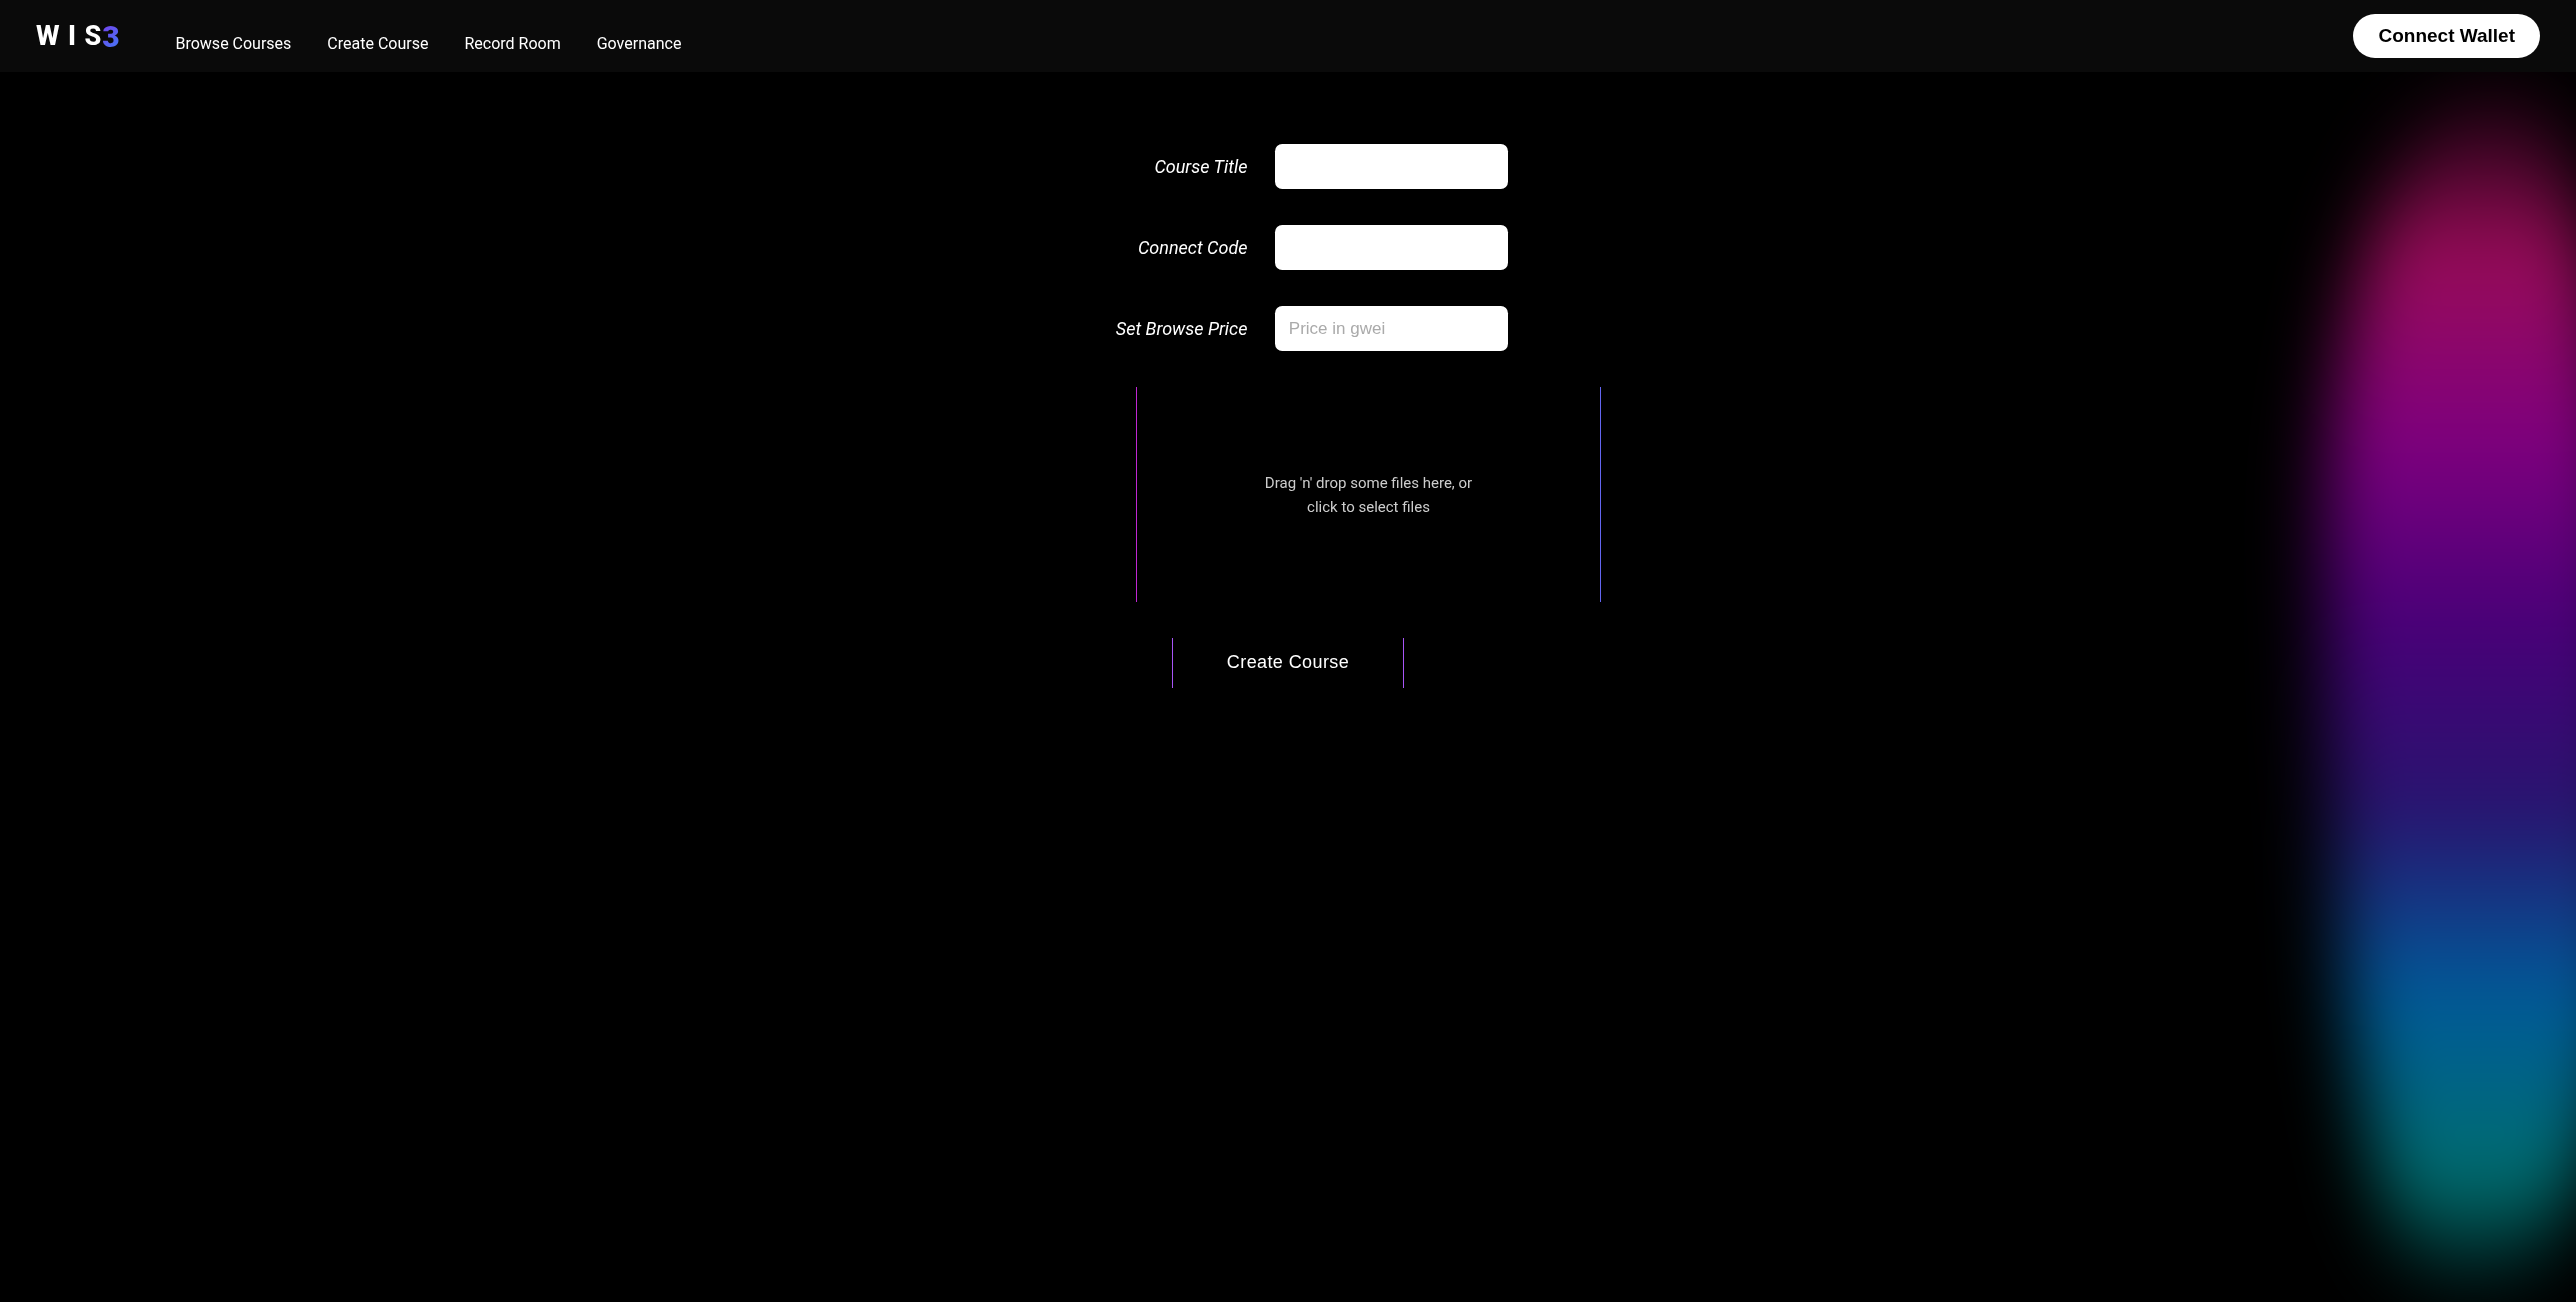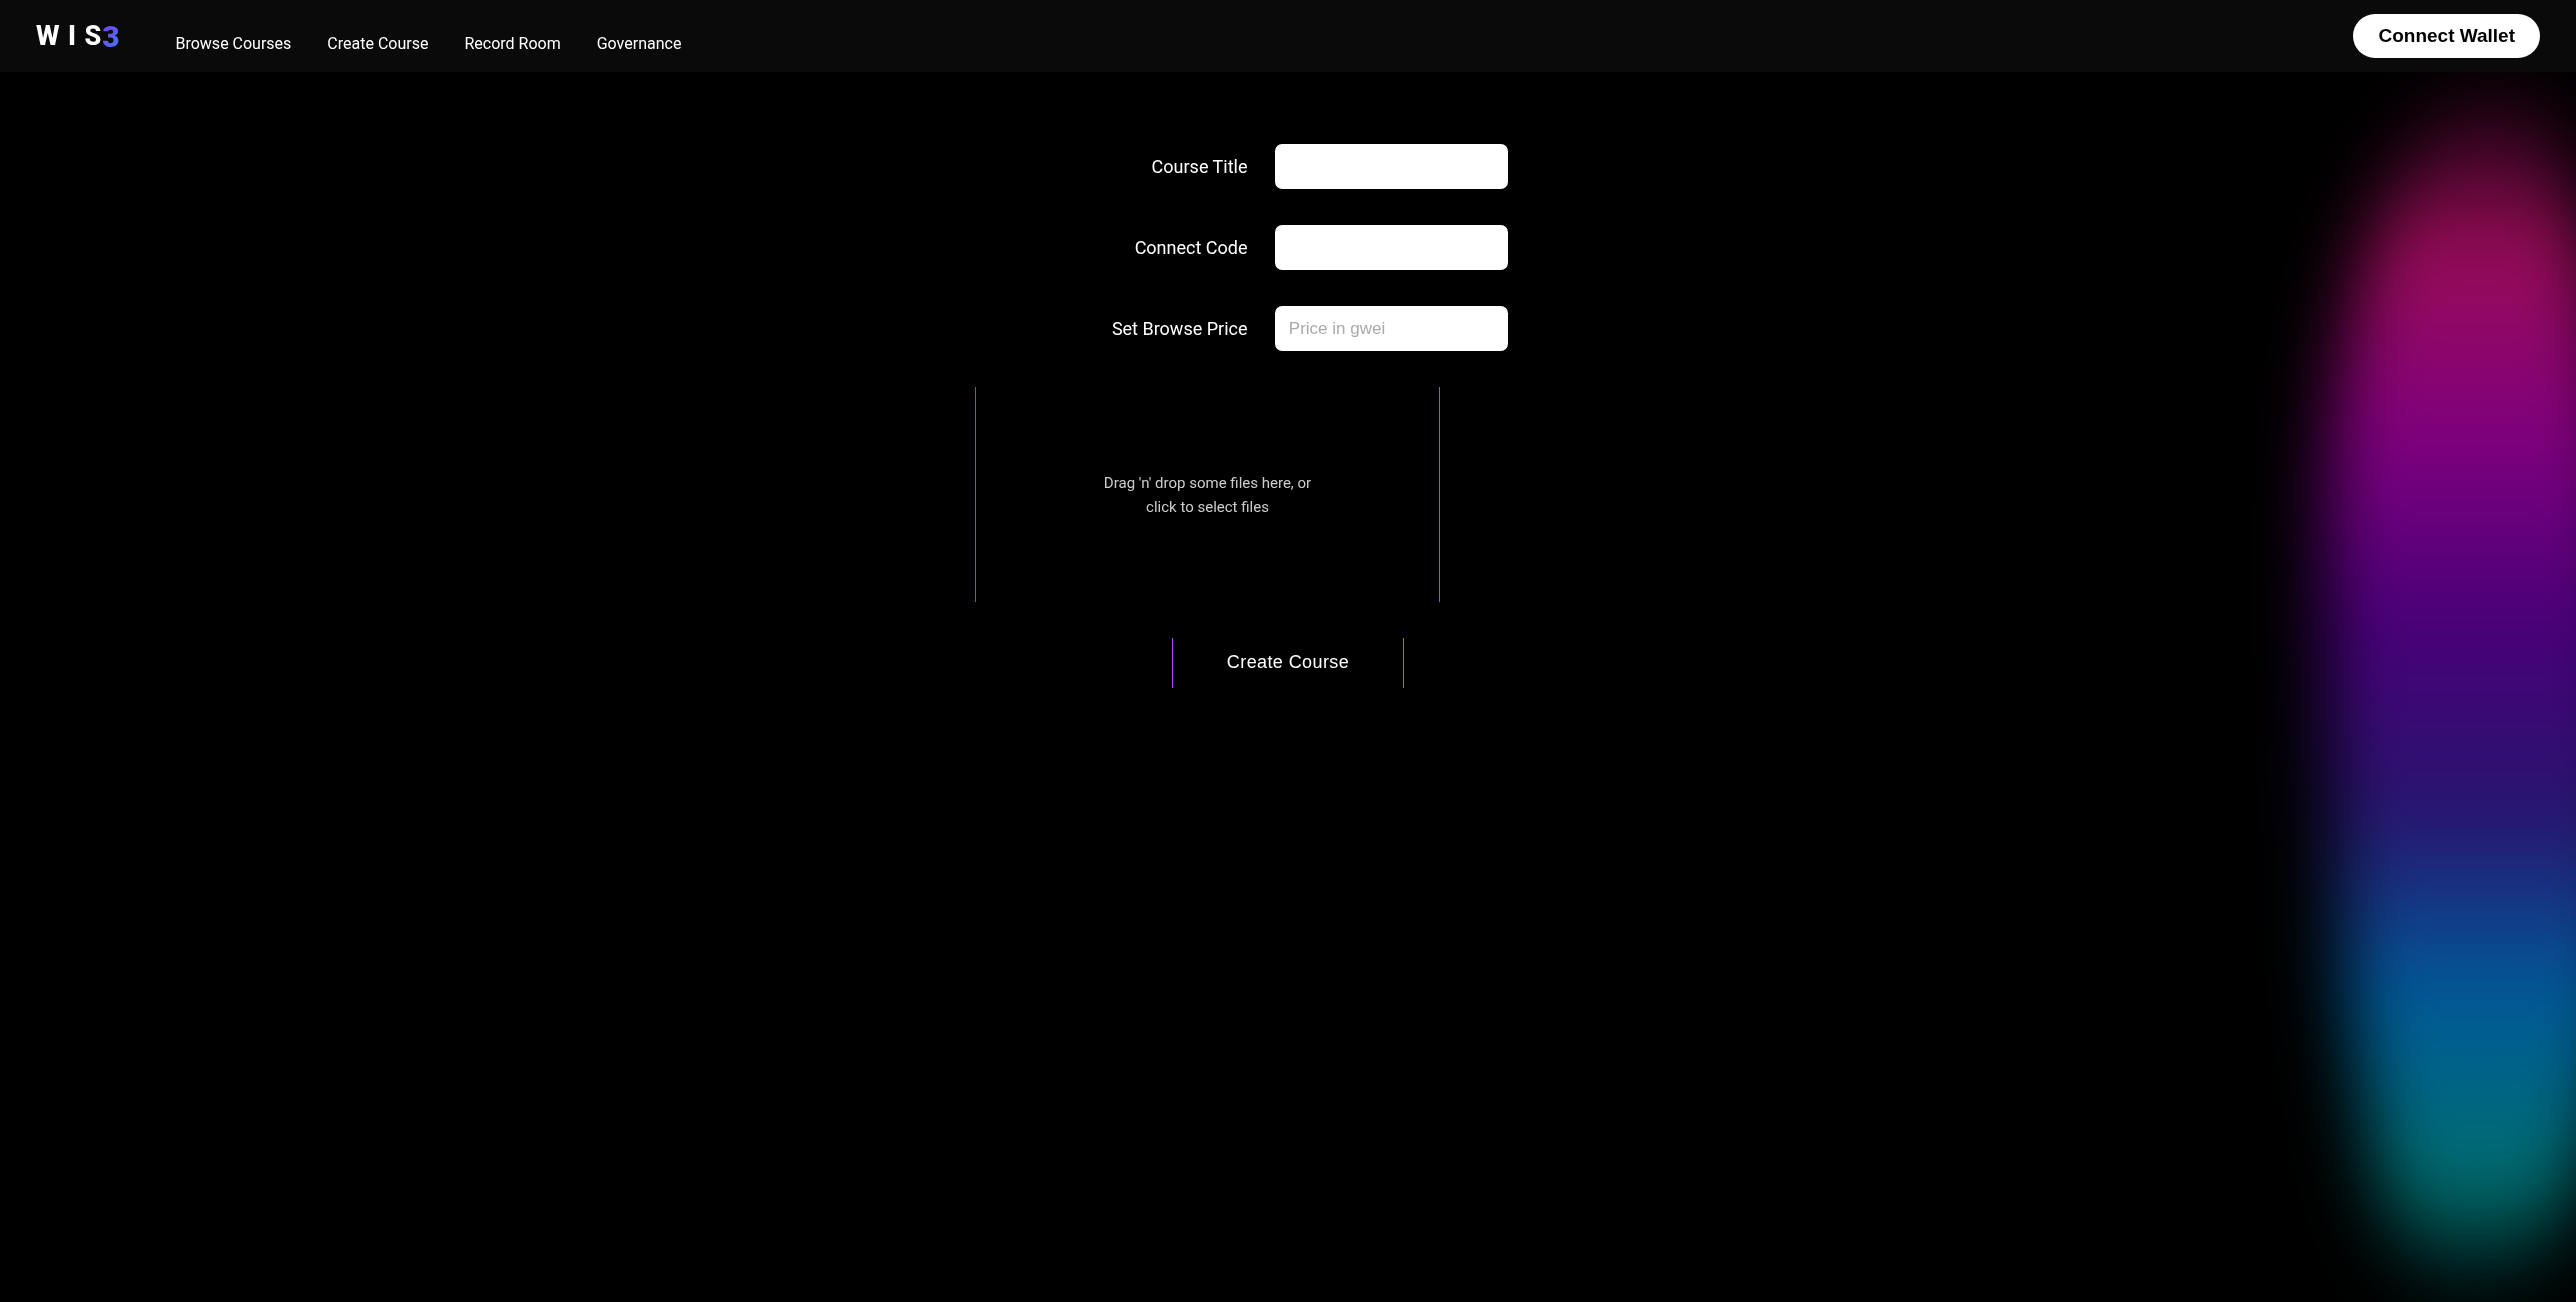--- a/index.html
+++ b/index.html
@@ -138,41 +138,42 @@
       justify-content: center;
       gap: 27px;
     }
 
     .form-label {
       color: #fff;
       font-size: 18px;
       font-weight: 400;
       text-align: right;
       min-width: 179px;
+      font-style: italic;
     }
 
     .form-input {
       background-color: #fff;
       color: #000;
       border: none;
       border-radius: 7.2px;
       padding: 12.5px 14.3px;
       font-size: 17px;
       width: 233px;
       outline: none;
     }
 
     .form-input::placeholder {
       color: #aaa;
     }
 
     
     .dropzone-wrapper {
       display: flex;
-      justify-content: flex-start;
+      justify-content: flex-end;
       width: 100%;
     }
 
     .dropzone {
       border-left: 1.8px solid #c026d3;
       border-right: 1.8px solid #6366f1;
       border-top: none;
       border-bottom: none;
       width: 465px;
       min-height: 215px;

